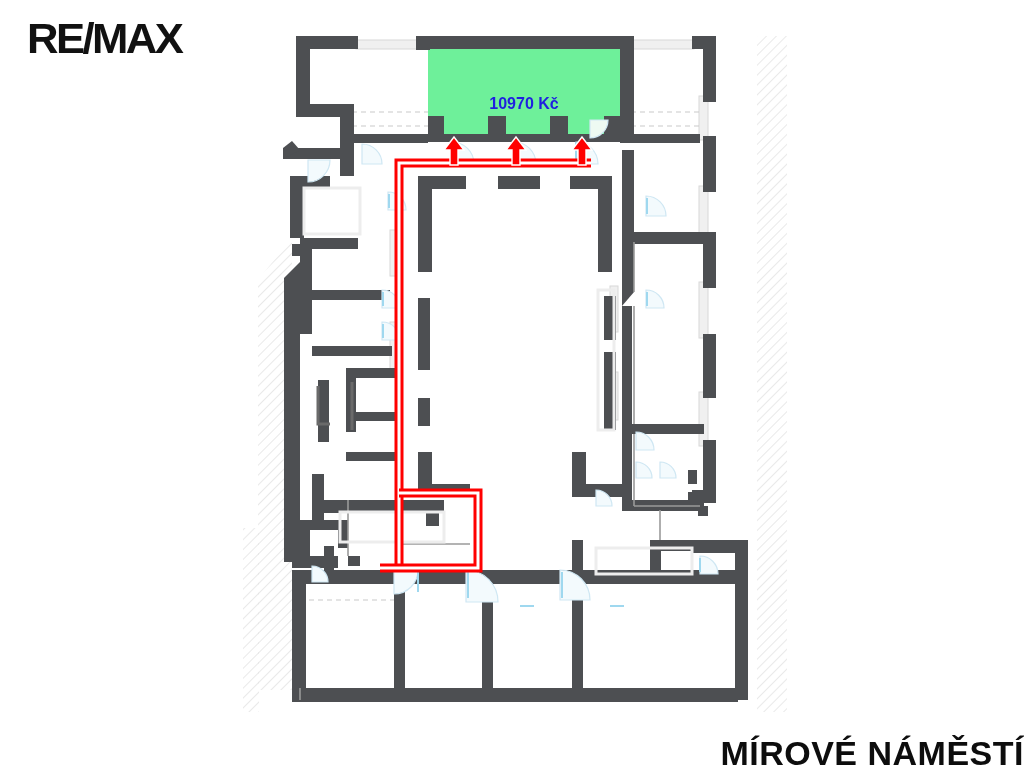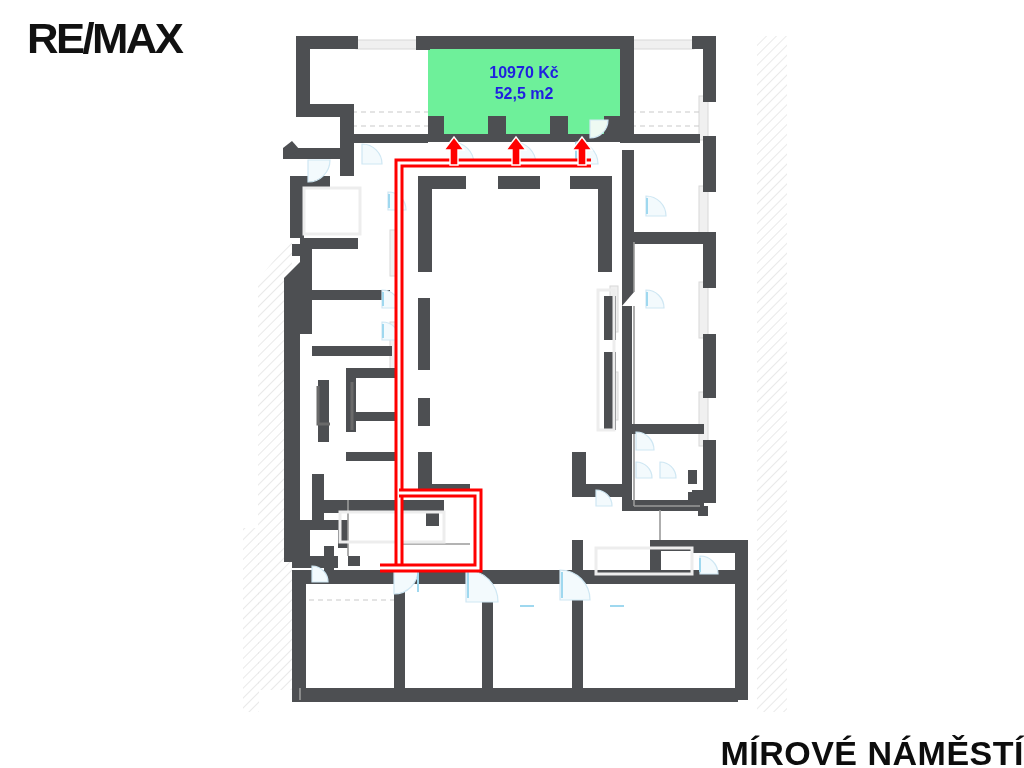--- a/index.html
+++ b/index.html
@@ -45,21 +45,21 @@
     position:absolute;
     left:428px;top:62px;width:192px;
     text-align:center;
     color:#1f1fe0;
     font-family:"Liberation Sans", sans-serif;
     font-weight:bold;
     font-size:16px;
     line-height:21px;
     pointer-events:none;
   }
-  #pricebox div{white-space:nowrap;}
+  #pricebox div{white-space:nowrap;margin-top:31px;}
 </style>
 </head>
 <body>
 
 <div id="stage">
 
   <div id="brand">RE/MAX</div>
 
   <svg id="plan" viewBox="0 0 1024 768">
     <defs>
@@ -280,17 +280,16 @@
         <polygon points="516,137 526,150 520,150 520,165 512,165 512,150 506,150" fill="#ff0000" stroke="#ffffff" stroke-width="1.4"></polygon>
       </g>
       <g>
         <polygon points="582,137 592,150 586,150 586,165 578,165 578,150 572,150" fill="#ff0000" stroke="#ffffff" stroke-width="1.4"></polygon>
       </g>
     </g>
   </svg>
 
   <div id="pricebox">
     <div>10970 Kč</div>
-    <div>52,5 m2</div>
   </div>
 
   <div id="caption">MÍROVÉ NÁMĚSTÍ</div>
 </div>
 
 </body></html>

